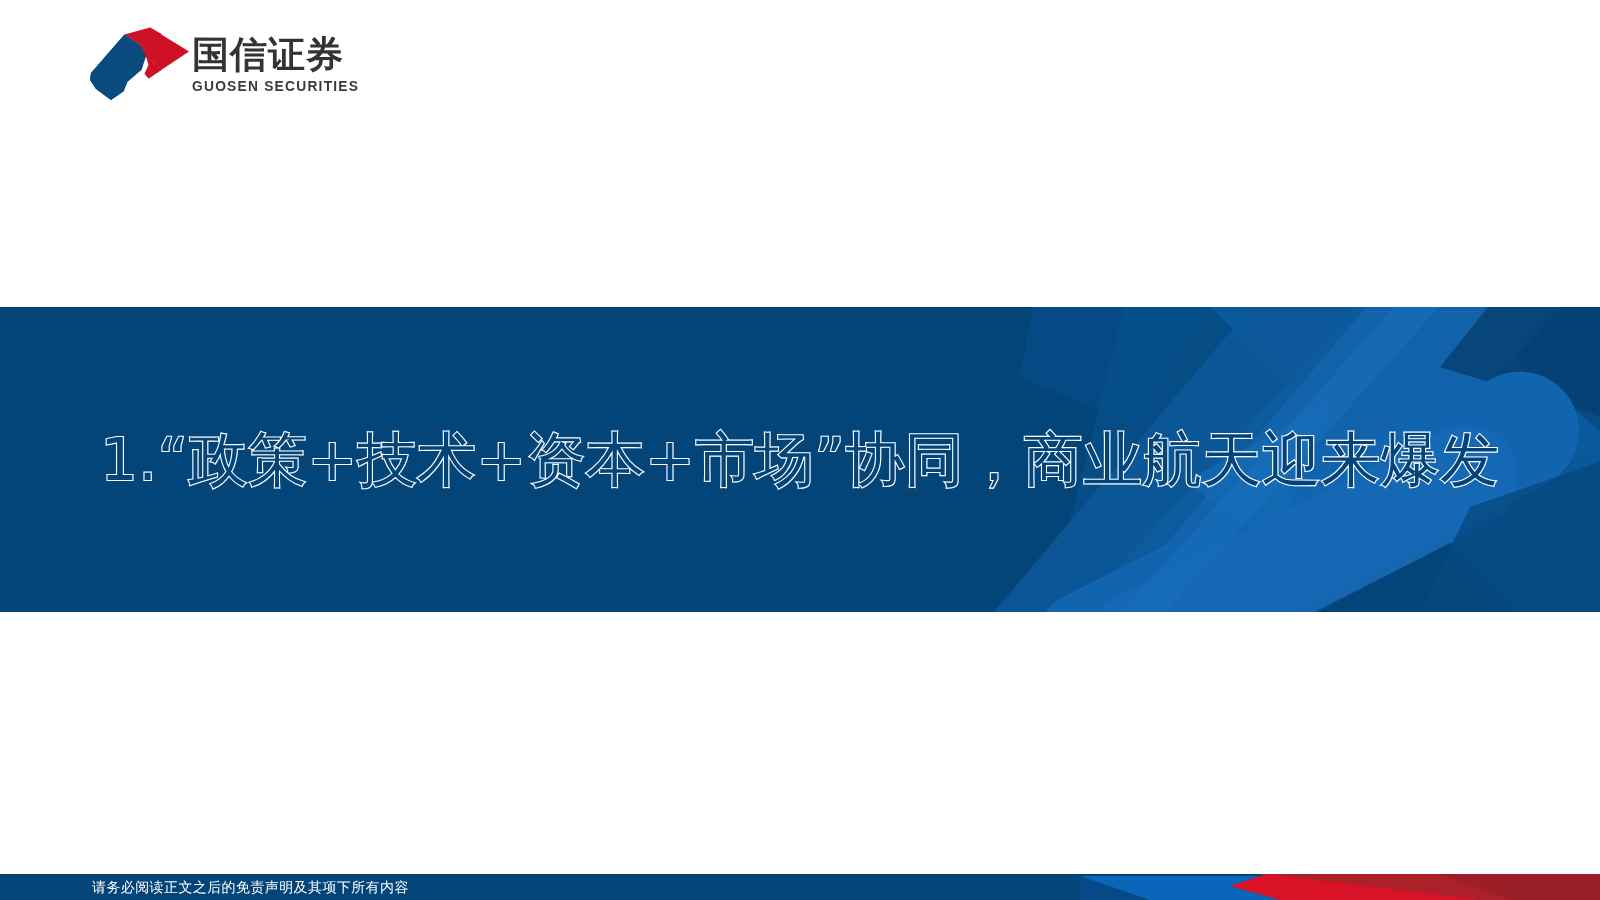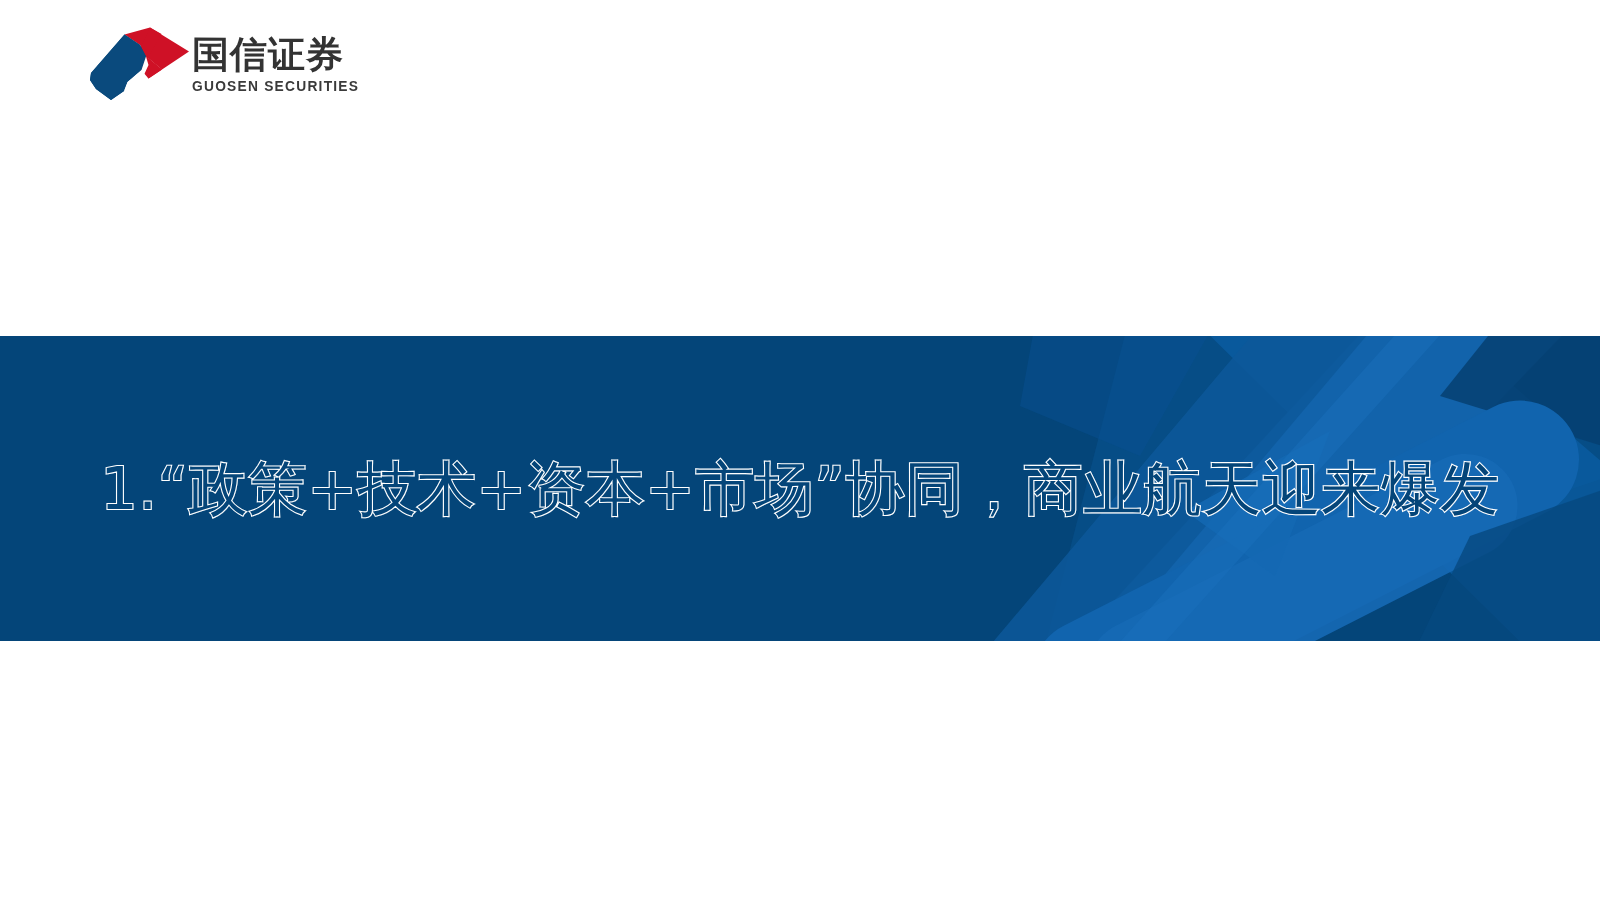--- a/index.html
+++ b/index.html
@@ -66,21 +66,20 @@
 
   
   .section-banner {
     position: absolute;
     left: 0;
     top: 307px;
     width: 1600px;
     height: 305px;
     background: #044579;
     overflow: hidden;
-    margin-top: 29px;
   }
   .banner-deco {
     position: absolute;
     inset: 0;
     width: 100%;
     height: 100%;
     display: block;
   }
   .banner-title {
     position: absolute;
@@ -205,14 +204,25 @@
 
         <path d="M1430 -40 L1475 -40 L1130 345 L1085 345 Z" fill="#1a6fbb" opacity="0.5"></path>
       </g>
     </svg>
 
     <div class="banner-title">
       <div class="banner-title-text">1.“政策+技术+资本+市场”协同，商业航天迎来爆发</div>
     </div>
   </div>
 
+  <div class="footer-bar">
+    <svg class="footer-deco" viewBox="0 0 520 26" preserveAspectRatio="none" aria-hidden="true">
+      <rect x="0" y="0" width="520" height="26" fill="#044579"></rect>
+      <path d="M0 26 L0 4 L300 26 Z" fill="#054a86"></path>
+      <path d="M0 2 L185 2 L305 26 L70 26 Z" fill="#0b65b8"></path>
+      <path d="M180 0 L520 0 L520 26 L300 26 Z" fill="#ab2029"></path>
+      <path d="M186 0 L400 26 L200 26 L150 12 Z" fill="#d91227"></path>
+      <path d="M360 0 L520 0 L520 26 L430 26 Z" fill="#9a1f26"></path>
+    </svg>
+    <div class="footer-text">请务必阅读正文之后的免责声明及其项下所有内容</div>
+  </div>
 
 </div>
 
 </body></html>

